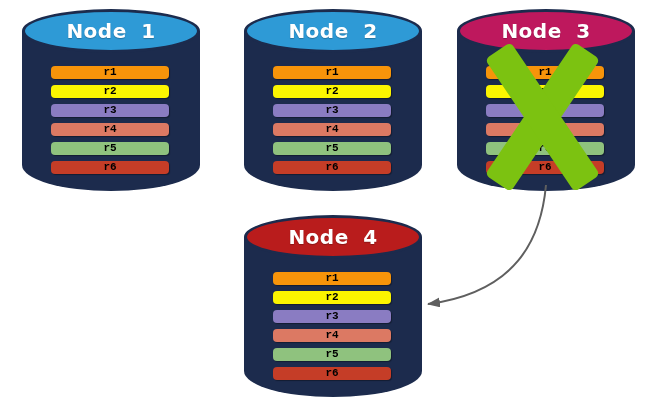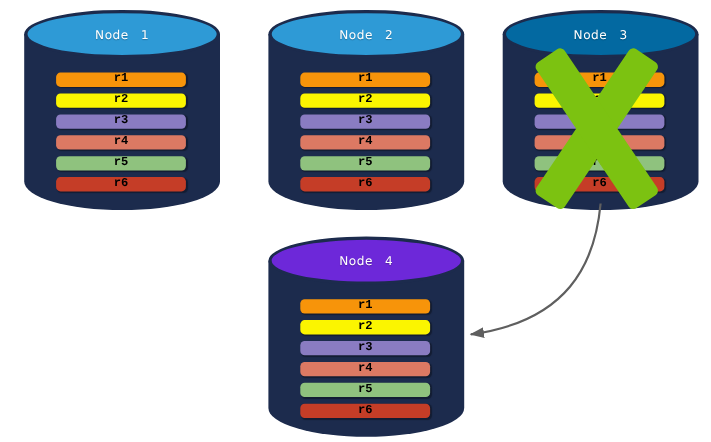--- a/index.html
+++ b/index.html
@@ -44,22 +44,22 @@
     border-radius: 50%;
     border: 3px solid;
     box-sizing: border-box;
     display: flex;
     align-items: center;
     justify-content: center;
     z-index: 2;
   }
   .node-title {
     color: #ffffff;
-    font-weight: normal;
-    font-size: 11px;
+    font-weight: bold;
+    font-size: 20px;
     letter-spacing: 0.5px;
     word-spacing: 7px;
     text-shadow: 0 1px 1px rgba(0,0,0,0.25);
   }
 
   
   .bars {
     position: absolute;
     left: 29px;
     top: 57px;
@@ -169,21 +169,21 @@
           <span>r5</span>
         </div>
       <div class="bar" style="background: rgb(197, 61, 39);">
           <span>r6</span>
         </div>
     </div>
   </div>
 
   <div class="node n3">
     <div class="cyl-body" style="background: rgb(28, 43, 77);"></div>
-    <div class="cyl-top" style="background: #0369a1; border-color: rgb(28, 43, 77);">
+    <div class="cyl-top" style="background: #be185d; border-color: rgb(28, 43, 77);">
       <span class="node-title">Node 3</span>
     </div>
     <div class="bars">
       <div class="bar" style="background: rgb(247, 148, 10);">
           <span>r1</span>
         </div>
       <div class="bar" style="background: rgb(251, 245, 0);">
           <span>r2</span>
         </div>
       <div class="bar" style="background: rgb(138, 124, 194);">
@@ -200,21 +200,21 @@
         </div>
     </div>
     <div class="x-mark">
       <div class="x-stroke s1" style="background: rgb(124, 194, 17);"></div>
       <div class="x-stroke s2" style="background: rgb(124, 194, 17);"></div>
     </div>
   </div>
 
   <div class="node n4">
     <div class="cyl-body" style="background: rgb(28, 43, 77);"></div>
-    <div class="cyl-top" style="background: #6d28d9; border-color: rgb(28, 43, 77);">
+    <div class="cyl-top" style="background: #b91c1c; border-color: rgb(28, 43, 77);">
       <span class="node-title">Node 4</span>
     </div>
     <div class="bars">
       <div class="bar" style="background: rgb(247, 148, 10);">
           <span>r1</span>
         </div>
       <div class="bar" style="background: rgb(251, 245, 0);">
           <span>r2</span>
         </div>
       <div class="bar" style="background: rgb(138, 124, 194);">

